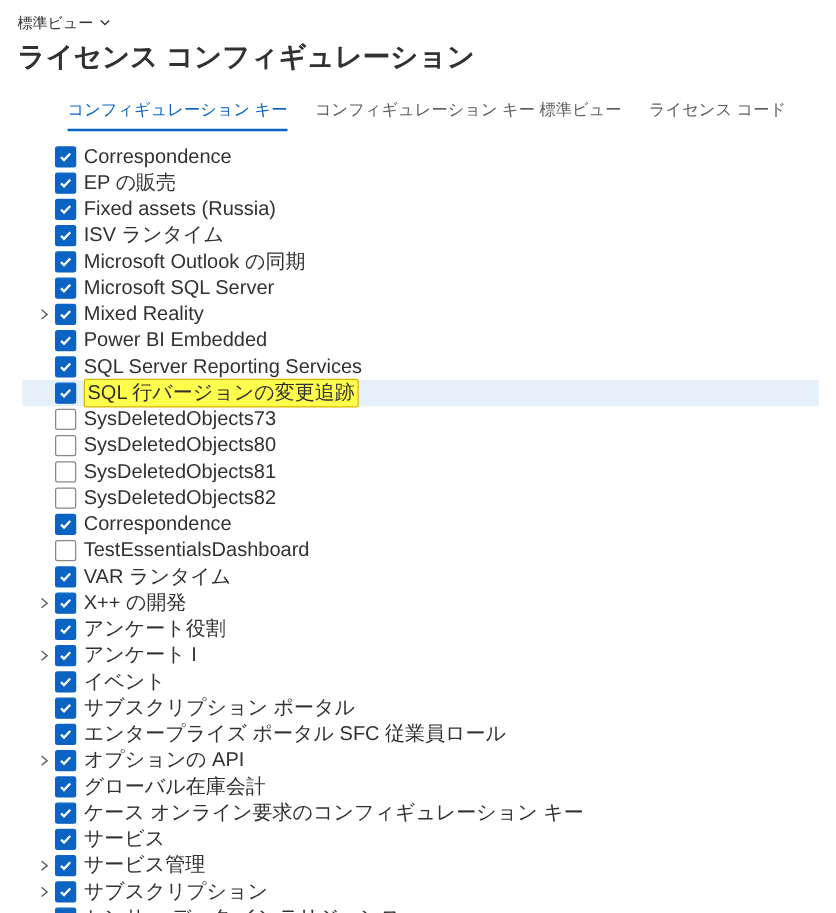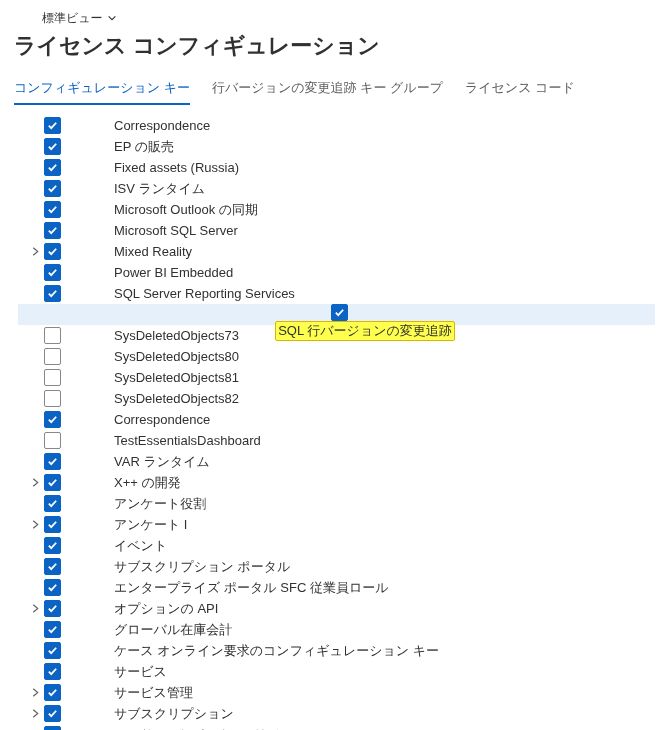--- a/index.html
+++ b/index.html
@@ -12,33 +12,33 @@
       width: 669px;
     }
     .view-selector {
       display: inline-flex;
       align-items: center;
       gap: 4px;
       font-size: 12px;
       color: #323130;
       cursor: pointer;
       padding: 2px 0;
-      margin-left: 28px;
     }
     .page-title {
       font-size: 22px;
       font-weight: 700;
       color: #323130;
       margin: 2px 0 14px 0;
     }
     .tabs {
       display: flex;
       gap: 22px;
       border-bottom: none;
       margin-bottom: 10px;
+      margin-left: 40px;
     }
     .tab {
       font-size: 13px;
       color: #605e5c;
       padding: 4px 0 6px 0;
       cursor: pointer;
       border-bottom: 2px solid transparent;
     }
     .tab.active {
       color: #0b63c4;
@@ -46,21 +46,20 @@
     }
     .tree { margin-left: 4px; }
     .row {
       display: flex;
       align-items: center;
       height: 21px;
       padding-left: 10px;
     }
     .row.selected {
       background: #e6f0fb;
-      flex-direction: column;
     }
     .expander {
       width: 14px;
       height: 14px;
       display: flex;
       align-items: center;
       justify-content: center;
       color: #605e5c;
       font-size: 10px;
       cursor: pointer;
@@ -84,24 +83,23 @@
     .checkbox.checked {
       background: #0b63c4;
       border: 1px solid #0b63c4;
     }
     .checkbox.unchecked {
       background: #fff;
       border: 1px solid #8a8886;
     }
     .checkbox.checked svg { display: block; }
     .label {
-      font-size: 13px;
+      font-size: 16px;
       color: #323130;
       white-space: nowrap;
-      margin-left: 47px;
     }
     .label.highlight {
       background: #ffff4d;
       border: 1px solid #d9b500;
       padding: 0 2px;
       border-radius: 2px;
     }
     .chev-icon { width: 10px; height: 10px; }
   </style>
 </head>
@@ -115,21 +113,21 @@
     <svg class="chev-icon" viewBox="0 0 12 12">
         <path d="M2 4 L6 8 L10 4" fill="none" stroke="#323130" stroke-width="1.3"></path>
       </svg>
   </span>
 </div>
 
 <h1 class="page-title">ライセンス コンフィギュレーション</h1>
 
 <div class="tabs" id="tabs">
     <div class="tab active">コンフィギュレーション キー</div>
-    <div class="tab">行バージョンの変更追跡 キー グループ</div>
+    <div class="tab">コンフィギュレーション キー 標準ビュー</div>
     <div class="tab">ライセンス コード</div>
   </div>
 
 <div class="tree" id="tree">
     <div class="row">
       <span class="expander-spacer"></span>
       <span class="checkbox checked">
         <svg width="11" height="11" viewBox="0 0 12 12">
           <path d="M2 6.2 L4.6 8.8 L10 3" fill="none" stroke="#fff" stroke-width="2"></path>
         </svg>

